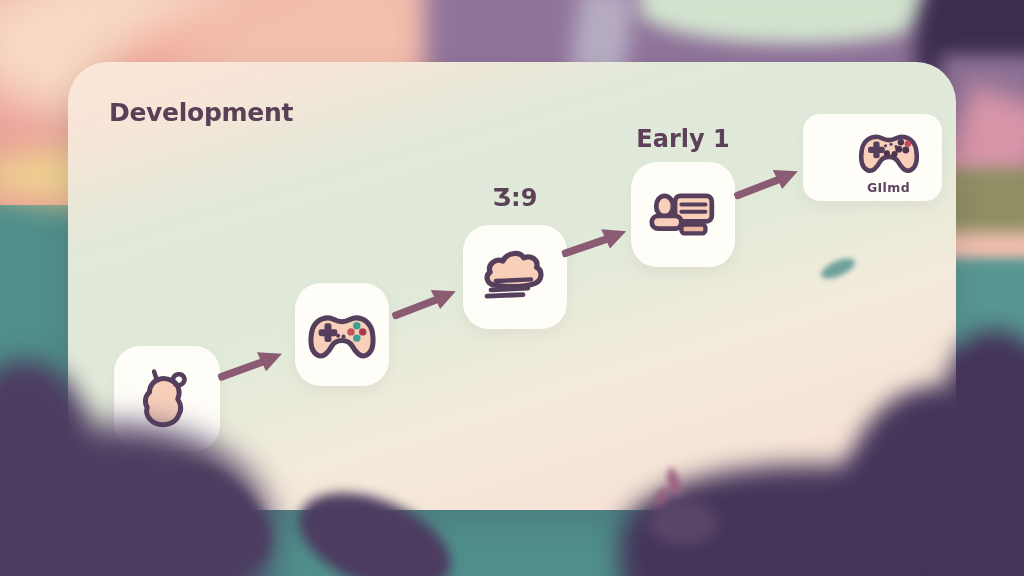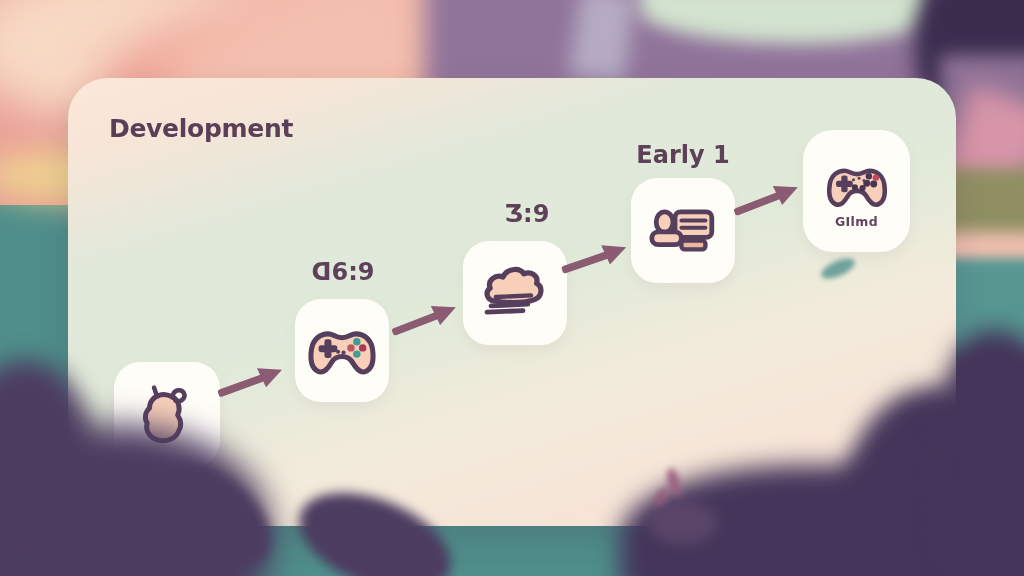--- a/index.html
+++ b/index.html
@@ -37,39 +37,39 @@
   .fr-1{left:620px;top:465px;width:460px;height:180px;background:#44355a;border-radius:40%;filter:blur(12px);}
   .fr-2{left:845px;top:385px;width:150px;height:200px;background:#44355a;border-radius:50%;filter:blur(11px);transform:rotate(18deg);}
   .fr-3{left:935px;top:330px;width:120px;height:280px;background:#44355a;border-radius:45%;filter:blur(12px);}
   .sprig-a{left:668px;top:468px;width:12px;height:30px;background:#9d6483;border-radius:50%;filter:blur(3px);transform:rotate(-14deg);}
   .sprig-b{left:656px;top:487px;width:11px;height:22px;background:#9d6483;border-radius:50%;filter:blur(3px);transform:rotate(24deg);}
   .sprig-c{left:648px;top:500px;width:70px;height:45px;background:#5a4668;border-radius:50%;filter:blur(7px);}
   .teal-leaf{left:820px;top:261px;width:36px;height:15px;background:#6fa29b;border-radius:50%;filter:blur(2.5px);transform:rotate(-24deg);}
   
   .card{position:absolute;z-index:2;left:68px;top:62px;width:888px;height:448px;border-radius:40px;
         background:linear-gradient(163deg,#fbe8d9 0%,#f9e5d7 9%,#e0e9da 28%,#e1ead9 48%,#f3ebdb 66%,#f9ddd2 100%);
-        box-shadow:0 12px 30px rgba(70,50,80,.18);margin-top:16px;}
+        box-shadow:0 12px 30px rgba(70,50,80,.18);}
   .card-title{position:absolute;left:41px;top:36px;font-size:25px;font-weight:bold;
               letter-spacing:-0.3px;color:#5a3f56;}
   
   .tile{position:absolute;background:#fffdf8;border-radius:26px;display:flex;align-items:center;
         justify-content:center;flex-direction:column;box-shadow:0 6px 14px rgba(110,80,100,.07);}
   .t1{left:46px;top:284px;width:106px;height:105px;}
   .t2{left:227px;top:221px;width:94px;height:103px;}
   .t3{left:395px;top:163px;width:104px;height:104px;}
   .t4{left:563px;top:100px;width:104px;height:105px;}
-  .t5{left:735px;top:52px;width:107px;height:122px;border-radius:30px;}
+  .t5{left:735px;top:52px;width:107px;height:87px;border-radius:17px;padding-left:32px;}
   .t5 svg{margin-top:2px;}
   .tile-caption{font-size:12.5px;font-weight:600;letter-spacing:.4px;color:#5f4560;margin-top:-2px;}
   
   .step-label{position:absolute;width:150px;text-align:center;font-size:24px;font-weight:bold;
               color:#5c4158;letter-spacing:0;}
   .l1{left:24px;top:243px;}
   .l2{left:200px;top:180px;}
-  .l3{left:384px;top:122px;}
+  .l3{left:372px;top:122px;}
   .l4{left:540px;top:63px;}
   
   .arrow{position:absolute;width:70px;height:26px;}
   .a1{left:148px;top:290px;transform:rotate(-20deg);}
   .a2{left:322px;top:228px;transform:rotate(-21deg);}
   .a3{left:492px;top:167px;transform:rotate(-19deg);}
   .a4{left:664px;top:108px;transform:rotate(-21deg);}
 </style>
 </head>
 <body>
@@ -91,21 +91,20 @@
     <div class="shape rs-pink"></div>
     <div class="shape rs-olive"></div>
     <div class="shape rs-pinkband"></div>
     <div class="shape rs-teal"></div>
     <div class="shape rs-purple"></div>
   </div>
 
   <div class="card">
     <div class="card-title">Development</div>
 
-    <div class="step-label l2">ᗡ6:9</div>
     <div class="step-label l3">Ʒ:9</div>
     <div class="step-label l4">Early 1</div>
 
     <div class="tile t1">
       <svg width="76" height="76" viewBox="0 0 100 100">
         <path d="M40,24 C32,26 27,33 27,41 C21,46 20,55 24,61 C21,70 27,80 38,83
                  C50,86 61,81 65,72 C70,64 68,56 64,50 C68,42 66,31 57,26 C51,23 45,22 40,24 Z" fill="#f8d0ba" stroke="#563f5c" stroke-width="6.5" stroke-linejoin="round"></path>
         <path d="M57,27 C58,16 71,14 73,23 C74,29 67,34 61,31" fill="none" stroke="#563f5c" stroke-width="6" stroke-linecap="round"></path>
         <path d="M36,23 L33,14" fill="none" stroke="#563f5c" stroke-width="6" stroke-linecap="round"></path>
       </svg>

